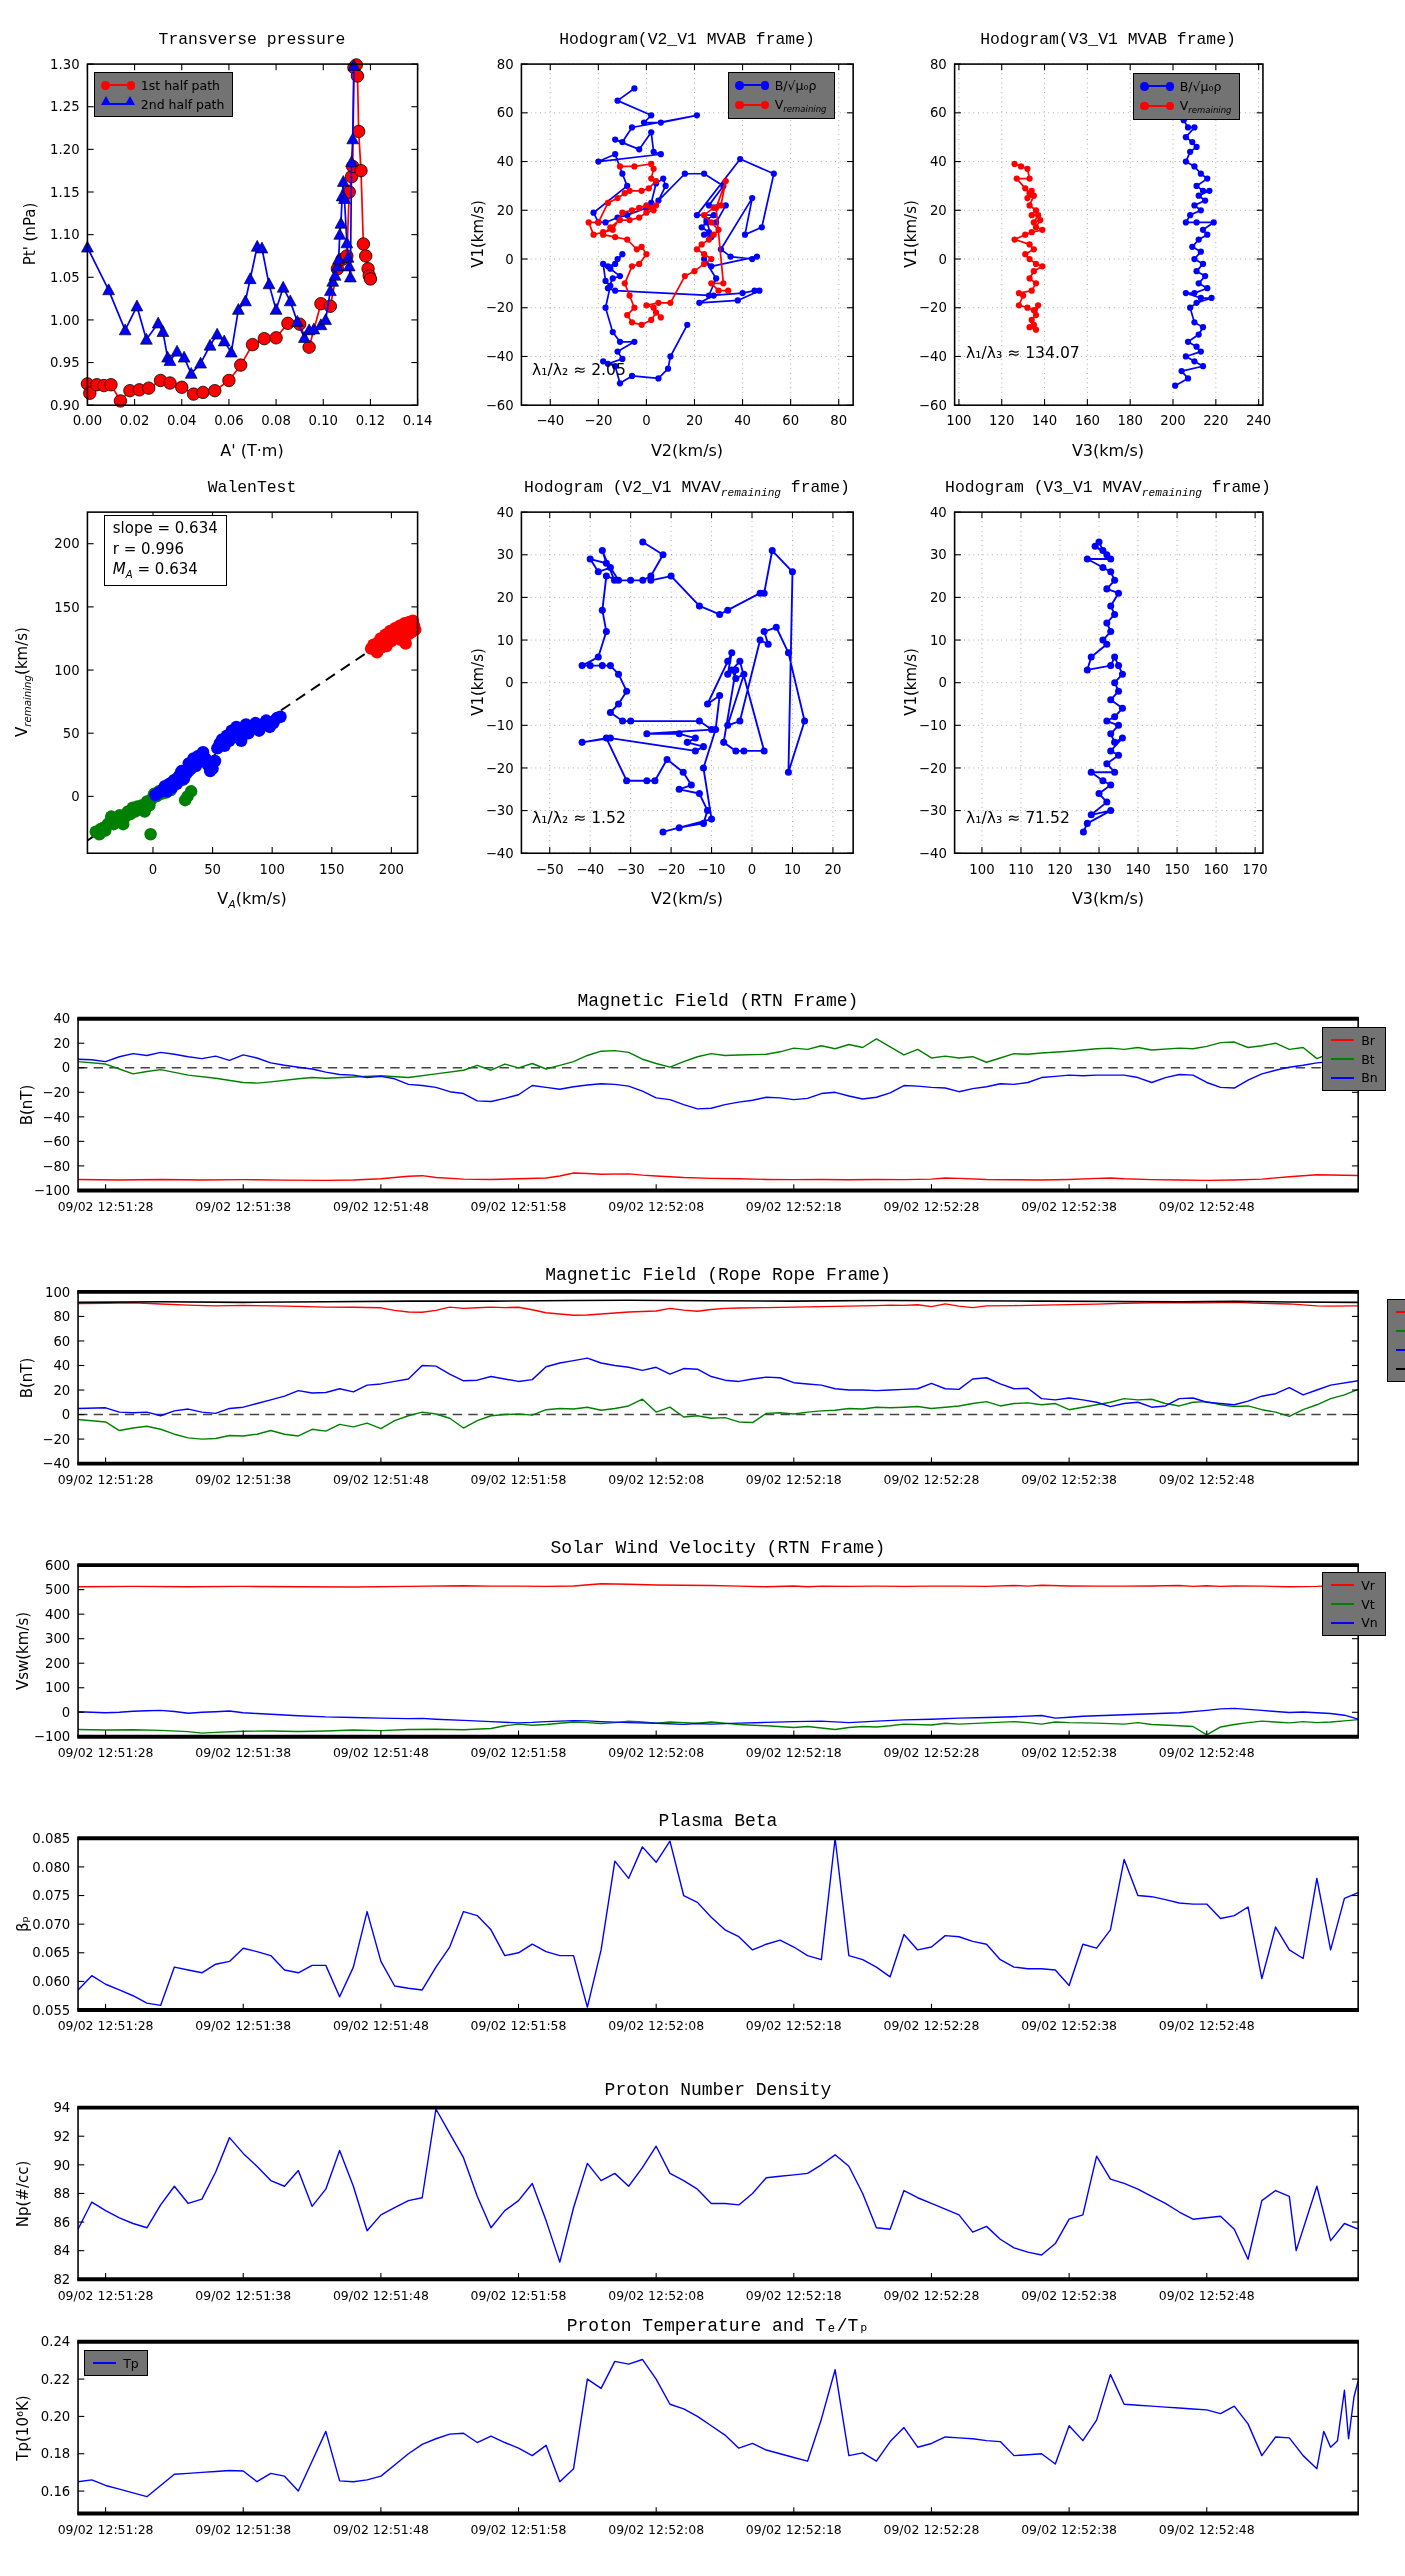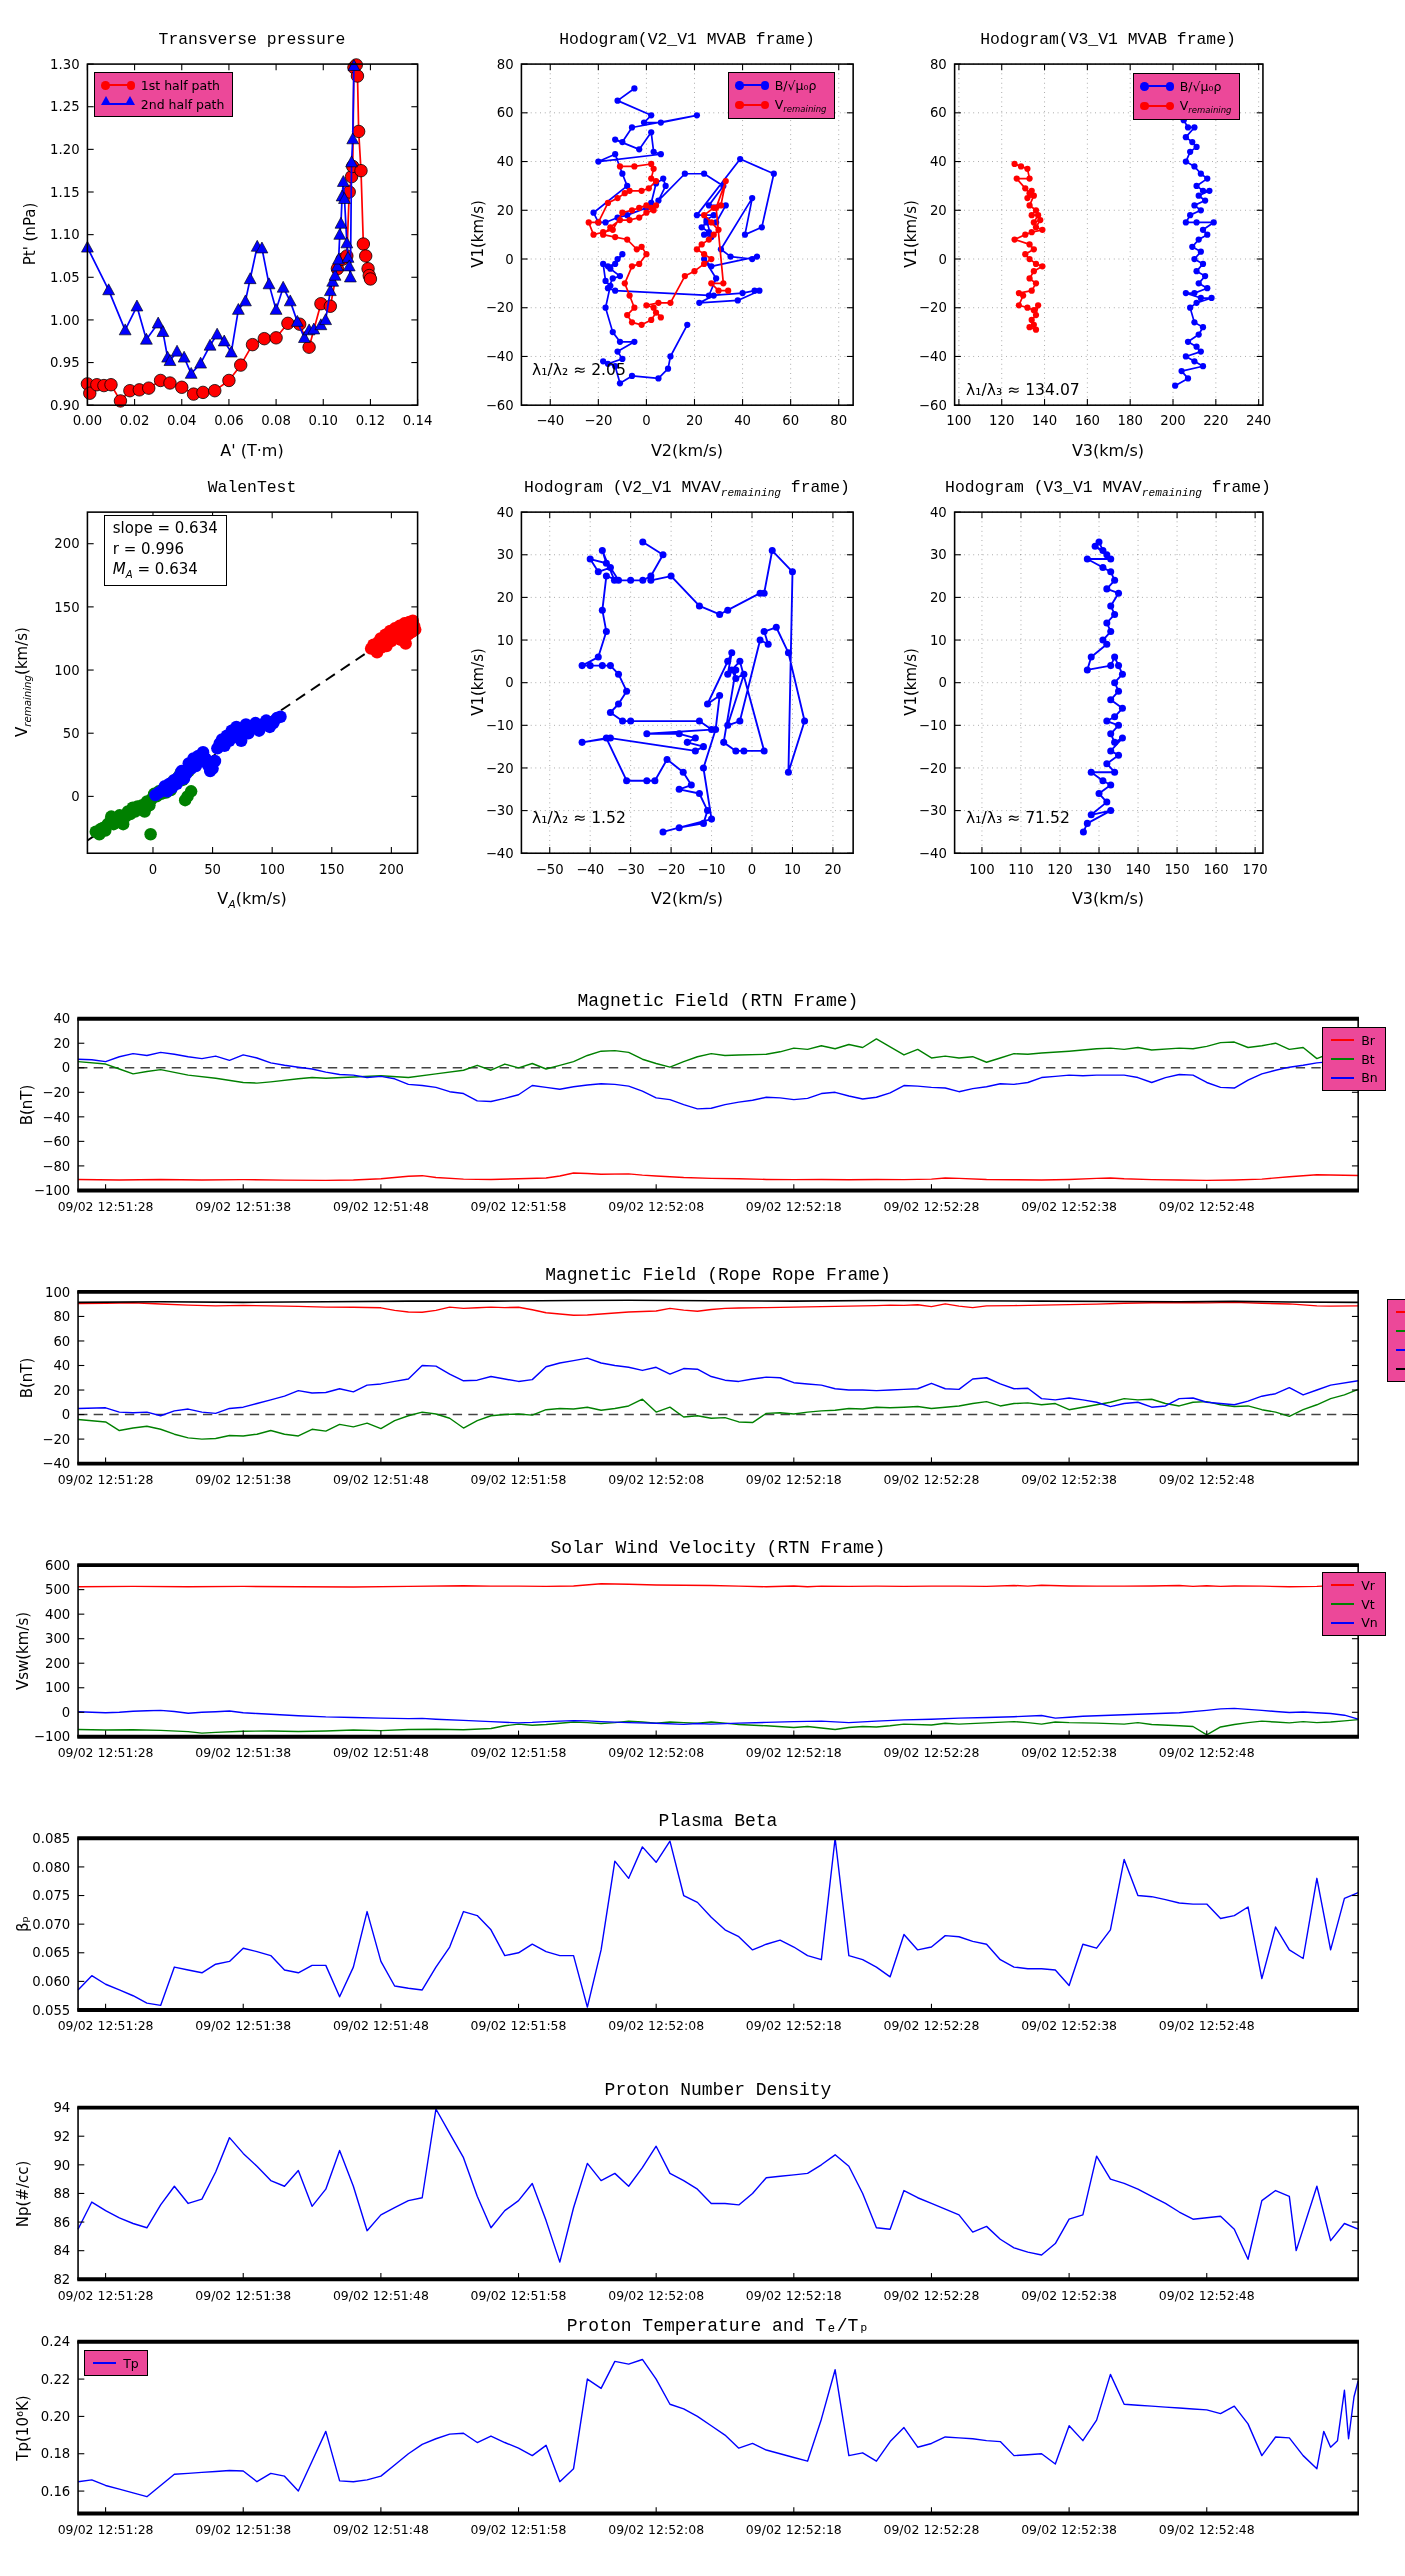--- a/index.html
+++ b/index.html
@@ -3,21 +3,21 @@
 <meta charset="utf-8">
 <style>
   html,body{margin:0;padding:0;background:#fff;color:#000;font-family:"DejaVu Sans",sans-serif;}
   .page{position:relative;width:1405px;height:2576px;background:#fff;overflow:hidden;}
   #fig{position:absolute;left:0;top:0;}
   .t{position:absolute;transform:translateX(-50%);font-size:16.4px;white-space:nowrap;font-family:Liberation Mono, monospace;}
   .ts-t{font-size:18px;}
   .xl{position:absolute;transform:translateX(-50%);font-size:16px;white-space:nowrap;}
   .yl{position:absolute;transform:translate(-50%,-50%) rotate(-90deg);font-size:15px;white-space:nowrap;}
   .sub{font-size:0.68em;font-style:italic;vertical-align:-0.35em;}
-  .legend{position:absolute;background:#ec4899;border:1.6px solid #000;padding:4.7px 7.8px;display:flex;flex-direction:column;gap:3.9px;z-index:3;}
+  .legend{position:absolute;background:#737373;border:1.6px solid #000;padding:4.7px 7.8px;display:flex;flex-direction:column;gap:3.9px;z-index:3;}
   .lrow{display:flex;align-items:center;gap:7px;font-size:12.5px;white-space:nowrap;}
   .legline{display:inline-block;width:31px;height:2.3px;background:currentColor;position:relative;flex:none;}
   .legline.dots::before,.legline.dots::after{content:"";position:absolute;top:-3.1px;width:8.6px;height:8.6px;border-radius:50%;background:currentColor;}
   .legline.dots::before{left:-1.6px;}.legline.dots::after{right:-1.6px;}
   .legline.tris::before,.legline.tris::after{content:"";position:absolute;top:-7px;border-left:5.5px solid transparent;border-right:5.5px solid transparent;border-bottom:9.4px solid currentColor;}
   .legline.tris::before{left:-1.6px;}.legline.tris::after{right:-1.6px;}
   .legswatch{display:inline-block;width:23.4px;height:2.3px;background:currentColor;flex:none;}
   .statsbox{position:absolute;background:#fff;border:1.6px solid #000;padding:2.3px 7.8px 3.9px;font-size:15px;line-height:1.35;z-index:3;white-space:nowrap;margin-left:13px;}
   .ann{position:absolute;font-size:15.6px;white-space:nowrap;z-index:2;}
   svg text{font-family:"DejaVu Sans",sans-serif;fill:#000;}
@@ -1392,17 +1392,17 @@
       </div>
   </div>
   <div class="legend" style="left:84px;top:2350px">
     <div class="lrow">
         <span class="legswatch" style="color: rgb(0, 0, 255);"></span>
         <span>Tp</span>
       </div>
   </div>
 
   <div class="ann" style="left:532px;top:361px">λ₁/λ₂ ≈ 2.05</div>
-  <div class="ann" style="left:966px;top:381px">λ₁/λ₃ ≈ 134.07</div>
+  <div class="ann" style="left:966px;top:344px">λ₁/λ₃ ≈ 134.07</div>
   <div class="ann" style="left:532px;top:809px">λ₁/λ₂ ≈ 1.52</div>
   <div class="ann" style="left:966px;top:809px">λ₁/λ₃ ≈ 71.52</div>
 </div>
 
 
 </body></html>

